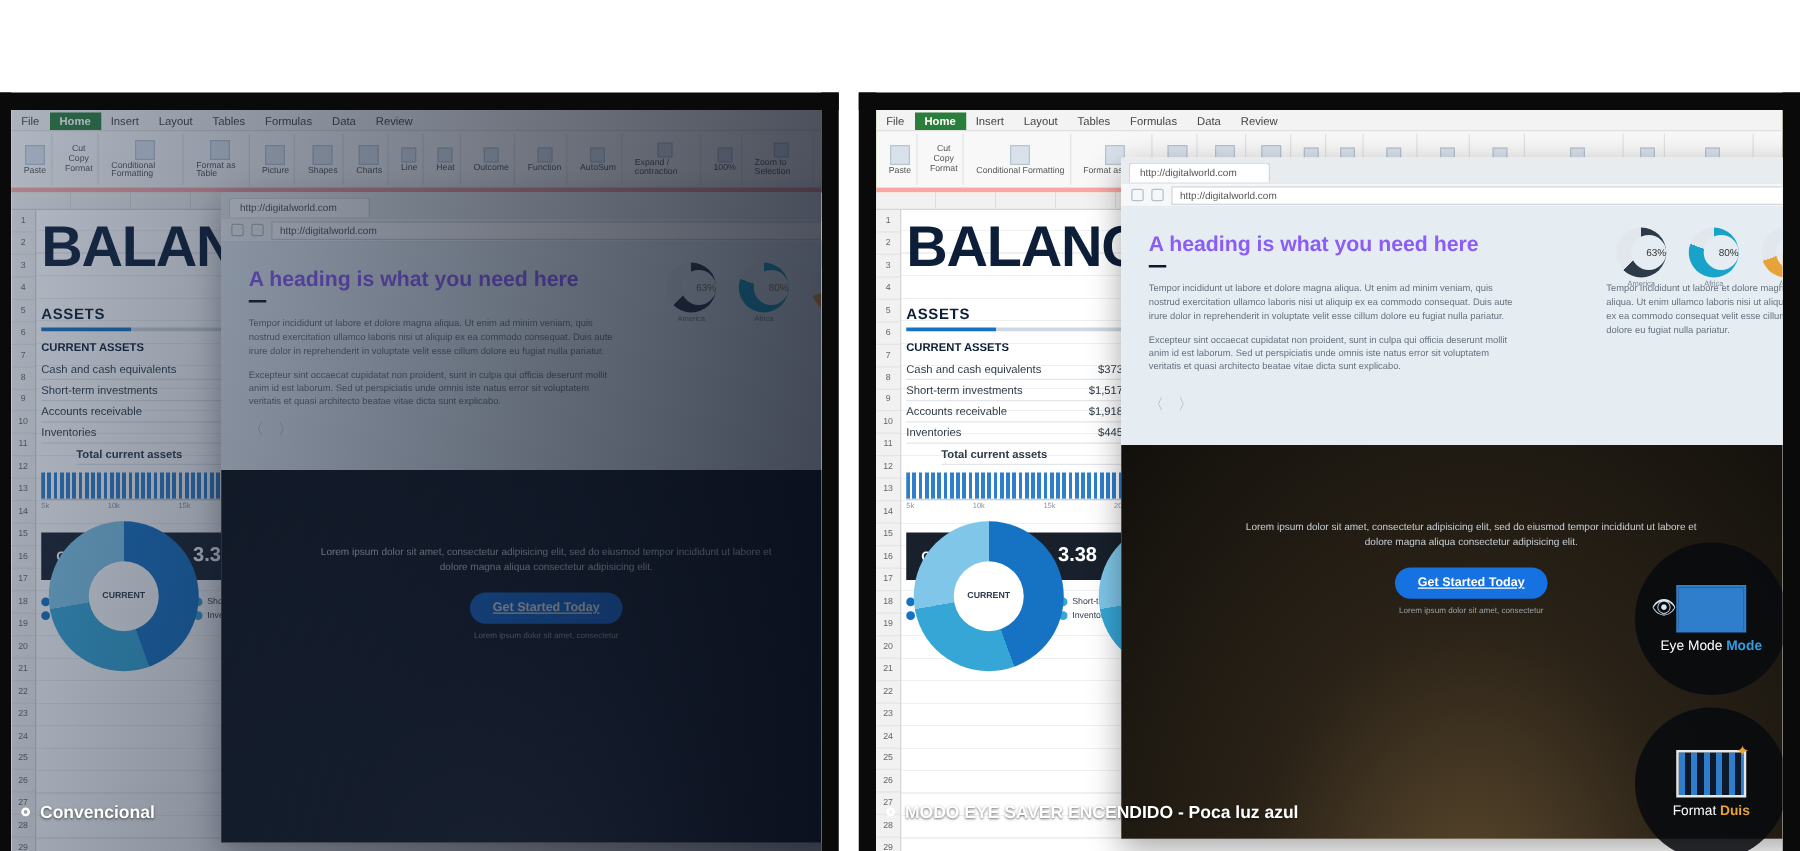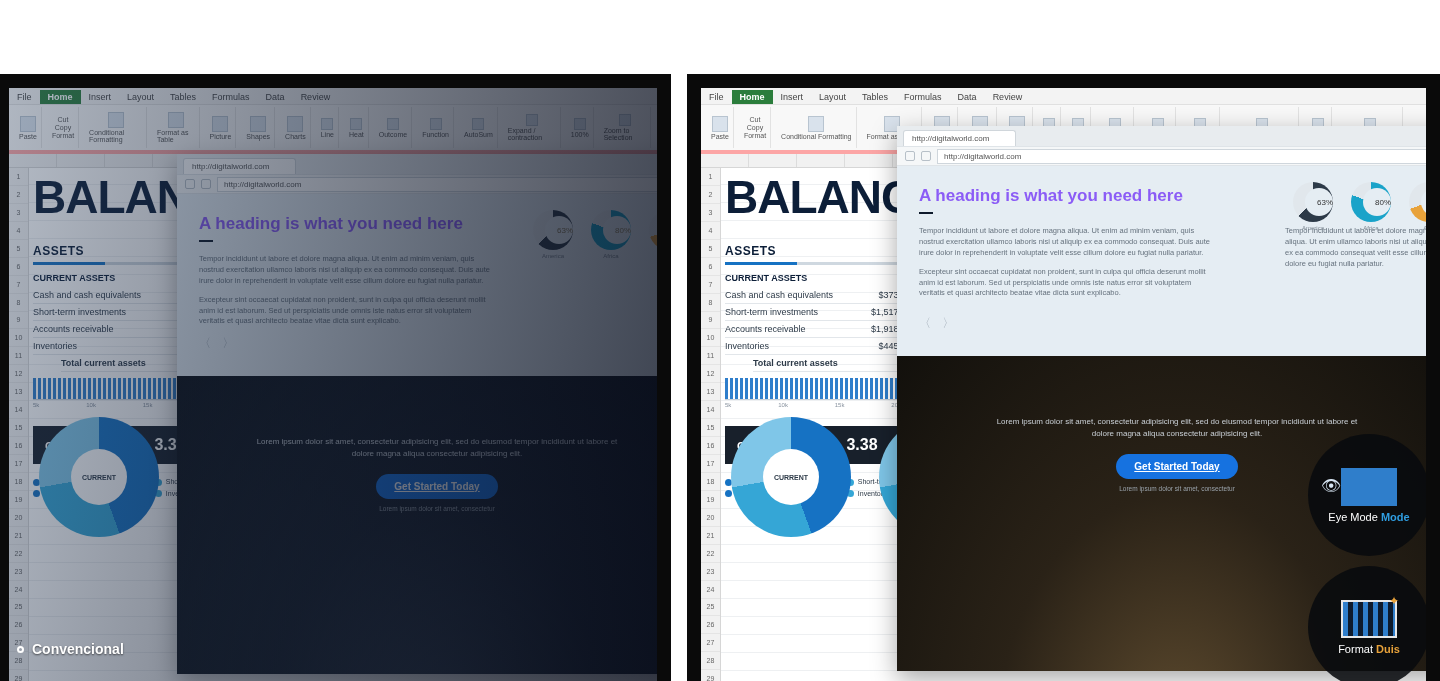--- a/index.html
+++ b/index.html
@@ -559,20 +559,24 @@
           </div>
         </div>
         <div class="band2">
           <p>Lorem ipsum dolor sit amet, consectetur adipisicing elit, sed do eiusmod tempor incididunt ut labore et dolore magna aliqua consectetur adipisicing elit.</p>
           <a class="cta">Get Started Today</a>
           <div class="cta-sub">Lorem ipsum dolor sit amet, consectetur</div>
         </div>
       </div>
     </div>
 
+    <div class="caption">
+      <span class="dot"></span>
+      <span>MODO EYE SAVER ENCENDIDO - Poca luz azul</span>
+    </div>
 
     <div class="badge b1">
       <div class="glyph"></div>
       <div class="t">
         <span>Eye Mode </span><span class="accent">Mode</span>
       </div>
     </div>
     <div class="badge b2">
       <div class="glyph"></div>
       <div class="t">

